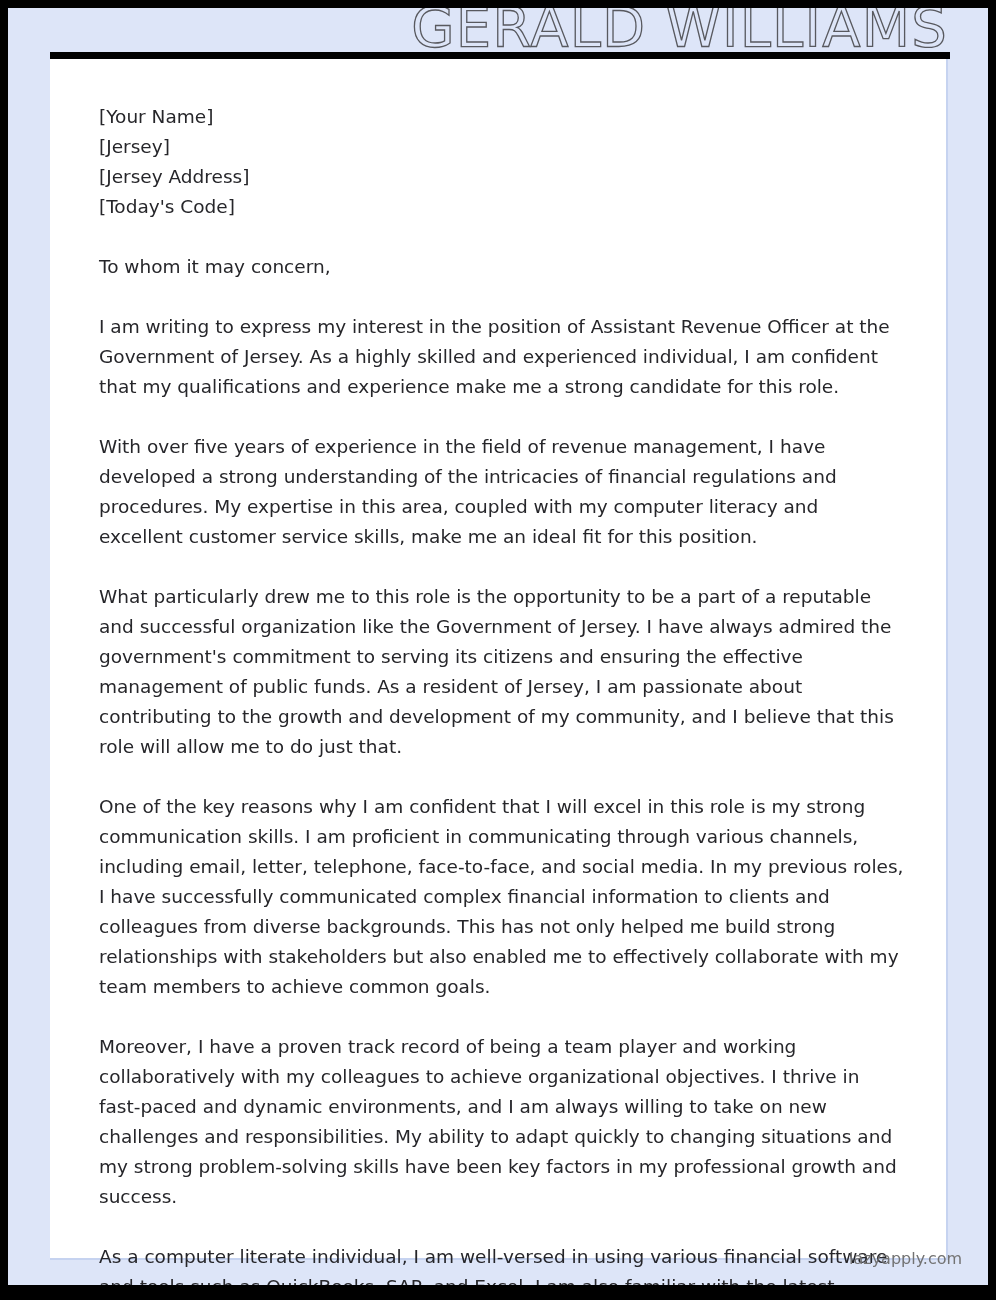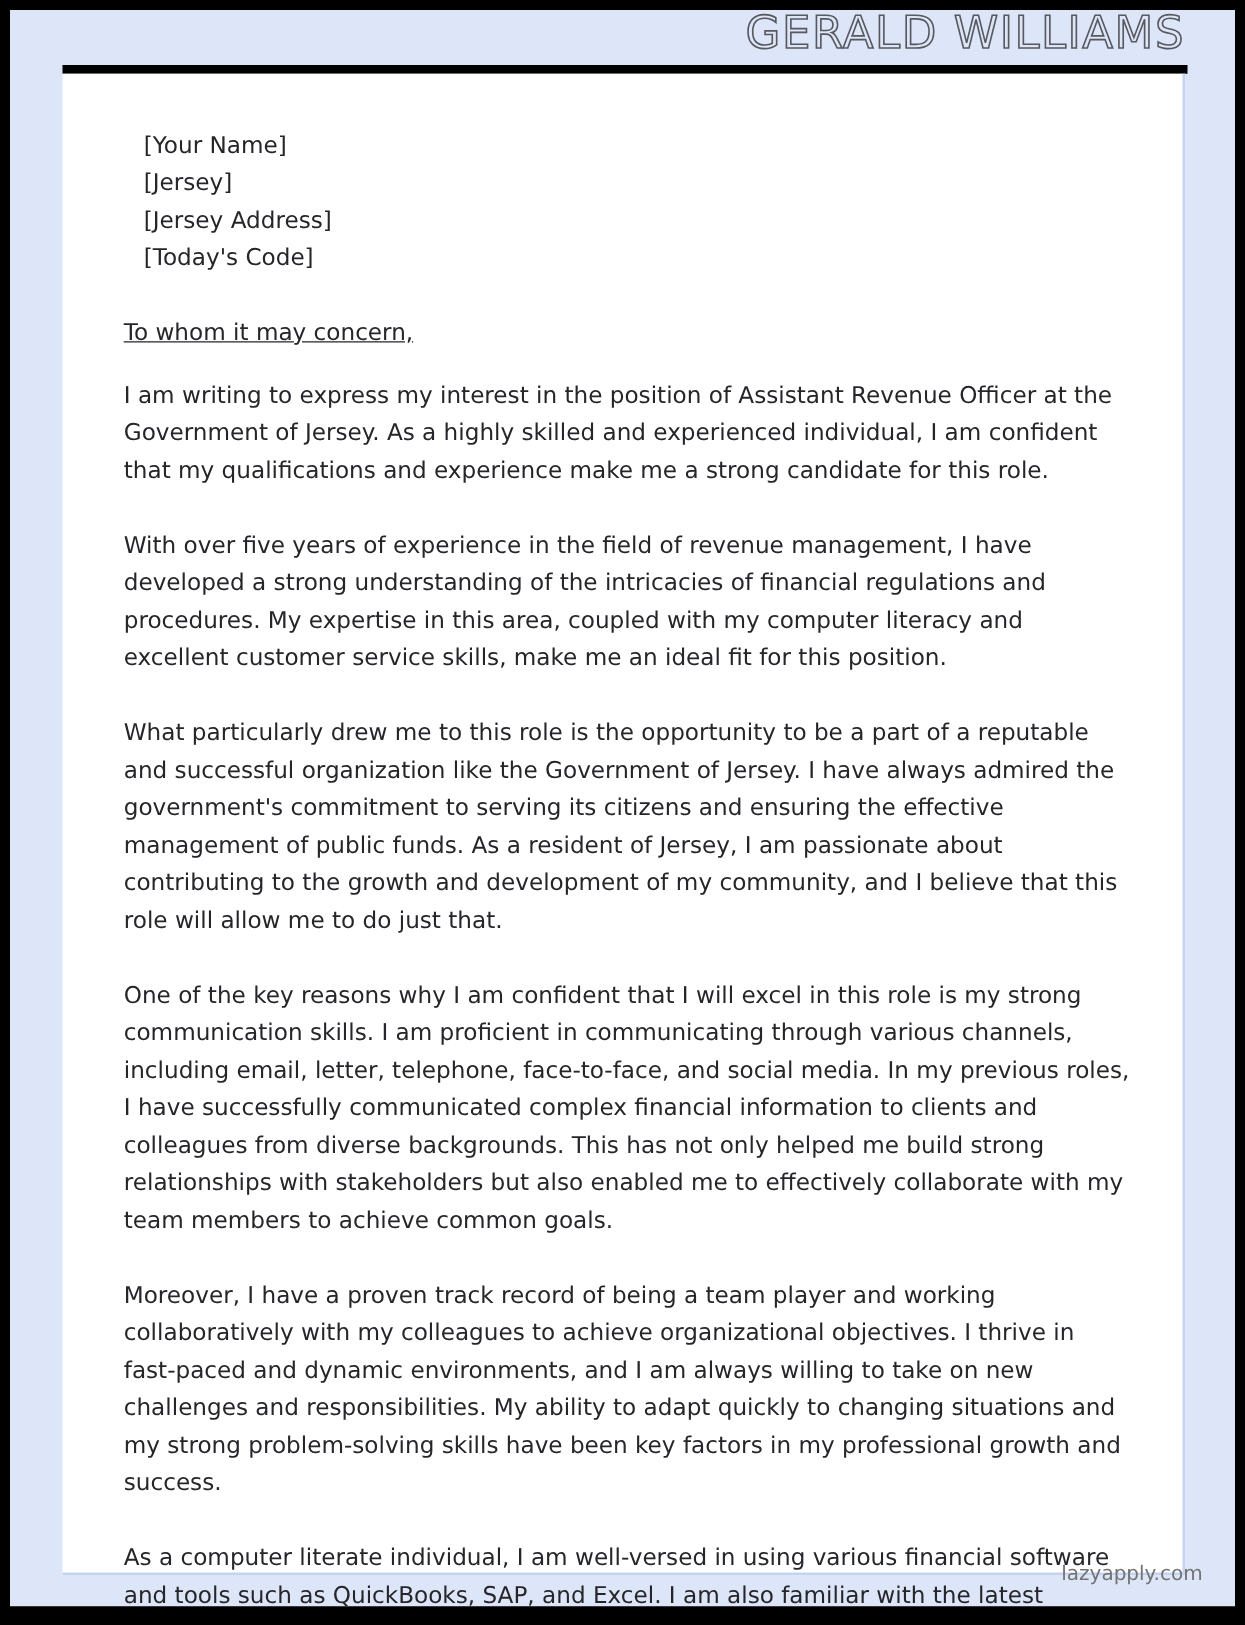--- a/index.html
+++ b/index.html
@@ -43,21 +43,21 @@
     top: 0;
     width: 980px;
     height: 42px;
   }
 
   #header-name {
     position: absolute;
     right: 40px;
     top: -4px;
     font-family: "DejaVu Sans", sans-serif;
-    font-size: 36px;
+    font-size: 56px;
     font-weight: 400;
     letter-spacing: 1.2px;
     line-height: 46px;
     color: transparent;
     -webkit-text-stroke: 1.3px #58595f;
     text-stroke: 1.3px #58595f;
     white-space: nowrap;
   }
 
   
@@ -93,26 +93,25 @@
     font-size: 18.5px;
     line-height: 30px;
     color: #26262a;
   }
 
   .addr-line {
     white-space: nowrap;
   }
 
   .addr-block {
-    margin: 0 0 30px 16px;
+    margin: 0 0 30px 0;
   }
 
   .salutation {
-    margin: 0 0 20px 0;
-    text-decoration: underline;
+    margin: 0 0 30px 0;
   }
 
   .letter-para {
     margin: 0 0 30px 0;
     text-align: left;
   }
 
   .letter-para:last-child {
     margin-bottom: 0;
   }

